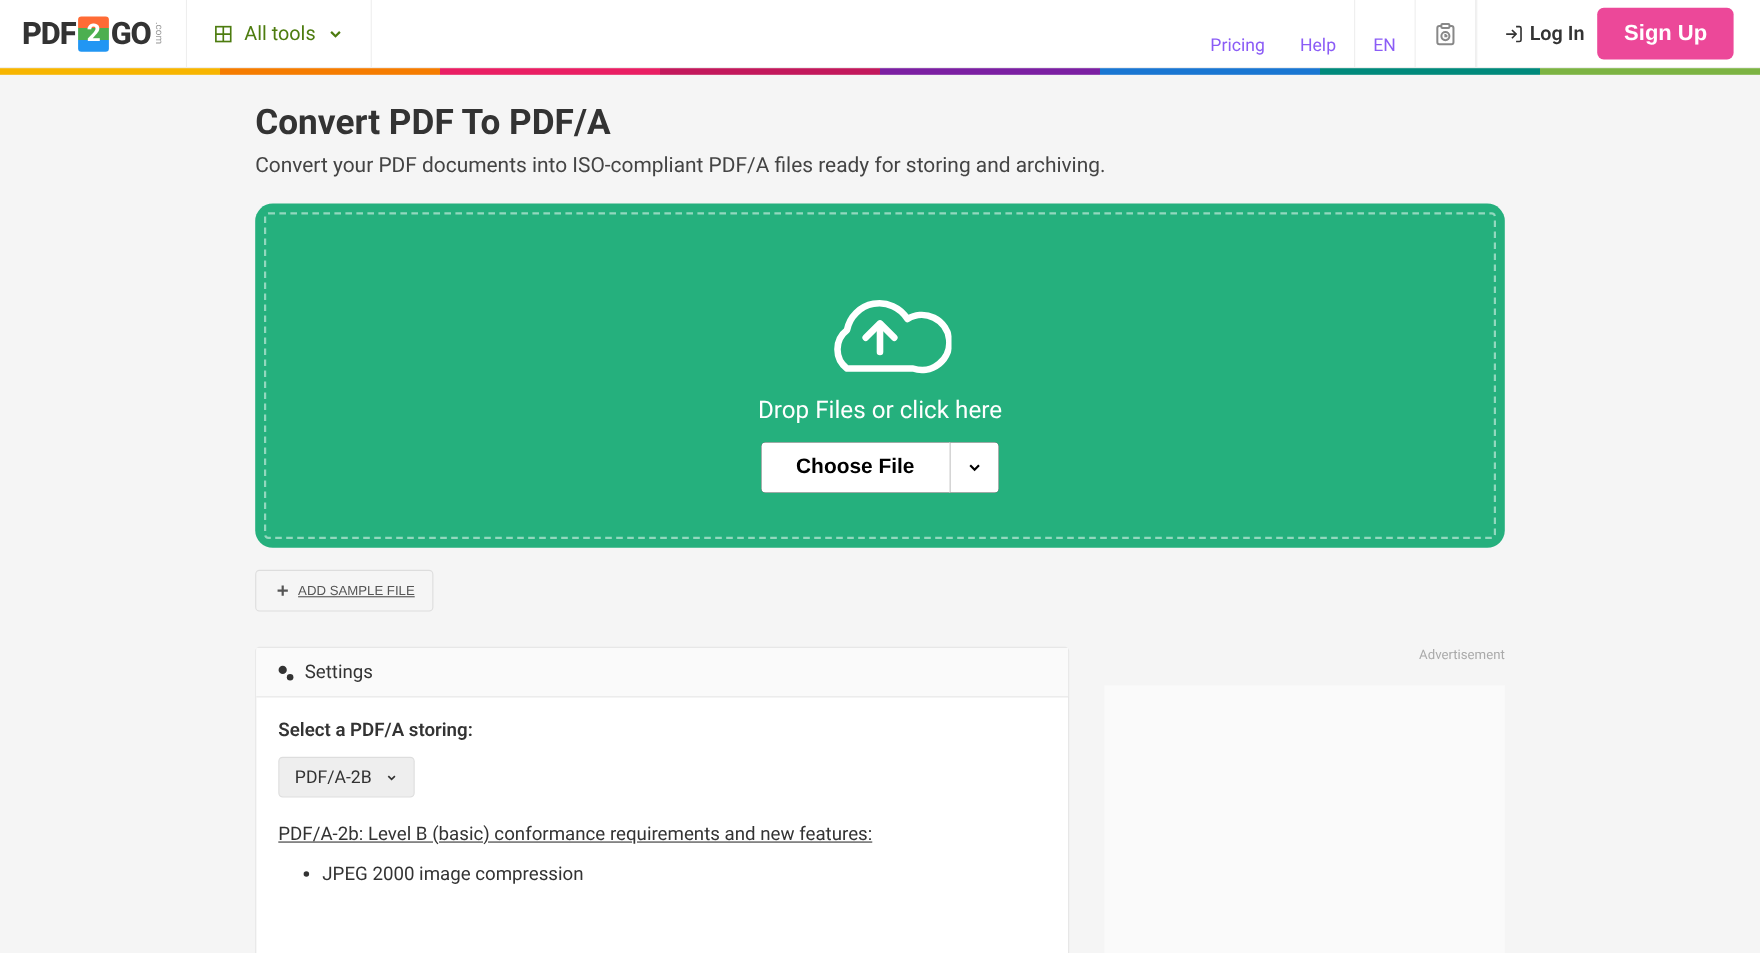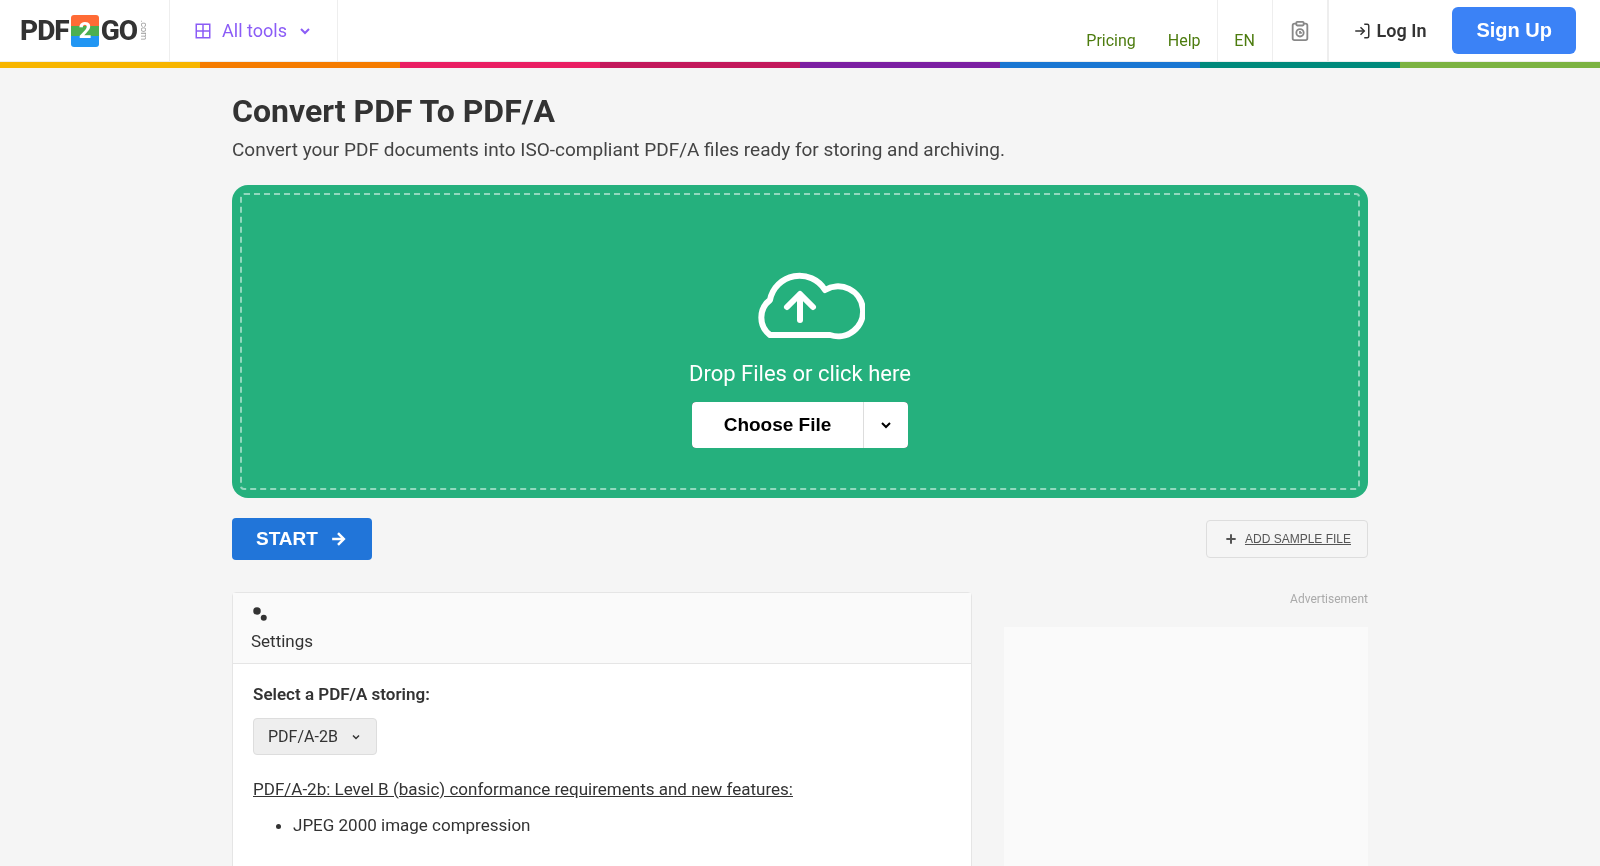--- a/index.html
+++ b/index.html
@@ -4,31 +4,31 @@
 <style>
 * { margin: 0; padding: 0; box-sizing: border-box; }
 body { font-family: -apple-system, BlinkMacSystemFont, "Segoe UI", Roboto, "Helvetica Neue", Arial, sans-serif; background: #f5f5f5; color: #333; }
 
 .header { background: #fff; display: flex; align-items: flex-start; height: 62px; border-bottom: 1px solid #eee; }
 .logo { display: flex; align-items: center; padding: 0 20px; height: 100%; border-right: 1px solid #eee; }
 .logo-text { font-size: 28px; font-weight: 800; letter-spacing: -1px; color: #333; display: flex; align-items: center; }
 .logo-2 { display: inline-flex; width: 28px; height: 32px; background: linear-gradient(to bottom, #ff6b35 0%, #ff6b35 33%, #4caf50 33%, #4caf50 66%, #2196f3 66%, #2196f3 100%); color: #fff; align-items: center; justify-content: center; font-size: 22px; margin: 0 2px; border-radius: 3px; }
 .logo-com { font-size: 9px; color: #999; writing-mode: vertical-rl; margin-left: 2px; }
 
-.all-tools { display: flex; align-items: center; gap: 10px; padding: 0 24px; height: 100%; border-right: 1px solid #eee; cursor: pointer; font-size: 18px; color: #8b5cf6; }
+.all-tools { display: flex; align-items: center; gap: 10px; padding: 0 24px; height: 100%; border-right: 1px solid #eee; cursor: pointer; font-size: 18px; color: #4d7c0f; }
 
 .header-spacer { flex: 1; }
 
-.header-item { display: flex; flex-direction: column; align-items: center; justify-content: center; gap: 20px; padding: 12px 16px; height: 100%; cursor: pointer; font-size: 16px; color: #4d7c0f; }
+.header-item { display: flex; flex-direction: column; align-items: center; justify-content: center; gap: 20px; padding: 12px 16px; height: 100%; cursor: pointer; font-size: 16px; color: #8b5cf6; }
 .header-item.bordered { border-left: 1px solid #eee; border-right: 1px solid #eee; }
 .header-item svg { width: 22px; height: 22px; }
 
-.auth-section { display: flex; align-items: center; gap: 26px; padding: 0 24px; border-left: 1px solid #eee; height: 100%; }
+.auth-section { display: flex; align-items: center; gap: 12px; padding: 0 24px; border-left: 1px solid #eee; height: 100%; }
 .login-link { display: flex; align-items: center; gap: 6px; font-size: 18px; font-weight: 600; color: #333; cursor: pointer; }
-.signup-btn { background: #3b82f6; color: #fff; border: none; border-radius: 6px; padding: 12px 24px; font-size: 20px; font-weight: 600; cursor: pointer; }
+.signup-btn { background: #ec4899; color: #fff; border: none; border-radius: 6px; padding: 12px 24px; font-size: 20px; font-weight: 600; cursor: pointer; }
 
 .rainbow-bar { height: 6px; display: flex; }
 .rainbow-bar > div { flex: 1; }
 .rb1 { background: #f7b500; } .rb2 { background: #f57c00; } .rb3 { background: #e91e63; }
 .rb4 { background: #c2185b; } .rb5 { background: #7b1fa2; } .rb6 { background: #1976d2; }
 .rb7 { background: #00897b; } .rb8 { background: #7cb342; }
 
 .container { max-width: 1160px; margin: 0 auto; padding: 24px 12px; }
 
 .page-title { font-size: 32px; font-weight: 700; color: #333; margin-bottom: 8px; }
@@ -40,21 +40,21 @@
 .choose-file-wrap { display: flex; background: #000000; border-radius: 4px; overflow: hidden; }
 .choose-file-btn { background: #fff; border: none; padding: 12px 32px; font-size: 19px; font-weight: 600; cursor: pointer; border-right: 1px solid #ddd; }
 .choose-file-dropdown { background: #fff; border: none; padding: 12px 14px; cursor: pointer; display: flex; align-items: center; }
 
 .actions-row { display: flex; justify-content: space-between; align-items: center; margin-bottom: 32px; }
 .start-btn { background: #2175d9; color: #fff; border: none; border-radius: 4px; padding: 10px 24px; font-size: 19px; font-weight: 700; display: flex; align-items: center; gap: 10px; cursor: pointer; }
 .sample-btn { background: #f5f5f5; border: 1px solid #ddd; border-radius: 4px; padding: 10px 16px; font-size: 12px; color: #555; display: flex; align-items: center; gap: 6px; cursor: pointer; text-decoration: underline; }
 
 .lower-row { display: flex; gap: 32px; }
 .settings-card { flex: 1; background: #fff; border: 1px solid #e5e5e5; border-radius: 4px; }
-.settings-header { display: flex; align-items: flex-start; gap: 8px; padding: 12px 18px; border-bottom: 1px solid #e5e5e5; font-size: 17px; background:#fafafa;flex-direction:column;}
+.settings-header { display: flex; align-items: flex-end; gap: 8px; padding: 12px 18px; border-bottom: 1px solid #e5e5e5; font-size: 17px; background:#fafafa;}
 .settings-body { padding: 20px; }
 .settings-label { font-weight: 600; font-size: 17px; margin-bottom: 14px; }
 .select-standard { background: #eee; border: 1px solid #ddd; border-radius: 4px; padding: 8px 14px; font-size: 16px; display: inline-flex; align-items: center; gap: 12px; cursor: pointer; margin-bottom: 24px; }
 .settings-desc { font-size: 17px; color: #333; margin-bottom: 16px; text-decoration: underline; }
 .settings-list { list-style: disc; padding-left: 40px; font-size: 17px; color: #333; }
 
 .ad-column { width: 364px; }
 .ad-label { text-align: right; font-size: 12px; color: #aaa; margin-bottom: 21px; }
 .ad-box { background: #fafafa; height: 260px; }
 
@@ -156,27 +156,20 @@
         <button class="choose-file-dropdown">
           <svg width="16" height="16" viewBox="0 0 24 24" fill="none" stroke="currentColor" stroke-width="3">
               <polyline points="6 9 12 15 18 9"></polyline>
             </svg>
         </button>
       </div>
     </div>
   </div>
 
   <div class="actions-row">
-    <button class="start-btn">
-      <span>START</span>
-      <svg width="20" height="20" viewBox="0 0 24 24" fill="none" stroke="currentColor" stroke-width="3">
-          <line x1="5" y1="12" x2="19" y2="12"></line>
-          <polyline points="12 5 19 12 12 19"></polyline>
-        </svg>
-    </button>
     <button class="sample-btn">
       <svg width="16" height="16" viewBox="0 0 24 24" fill="none" stroke="currentColor" stroke-width="3">
           <line x1="12" y1="5" x2="12" y2="19"></line>
           <line x1="5" y1="12" x2="19" y2="12"></line>
         </svg>
       <span>ADD SAMPLE FILE</span>
     </button>
   </div>
 
   <div class="lower-row">

